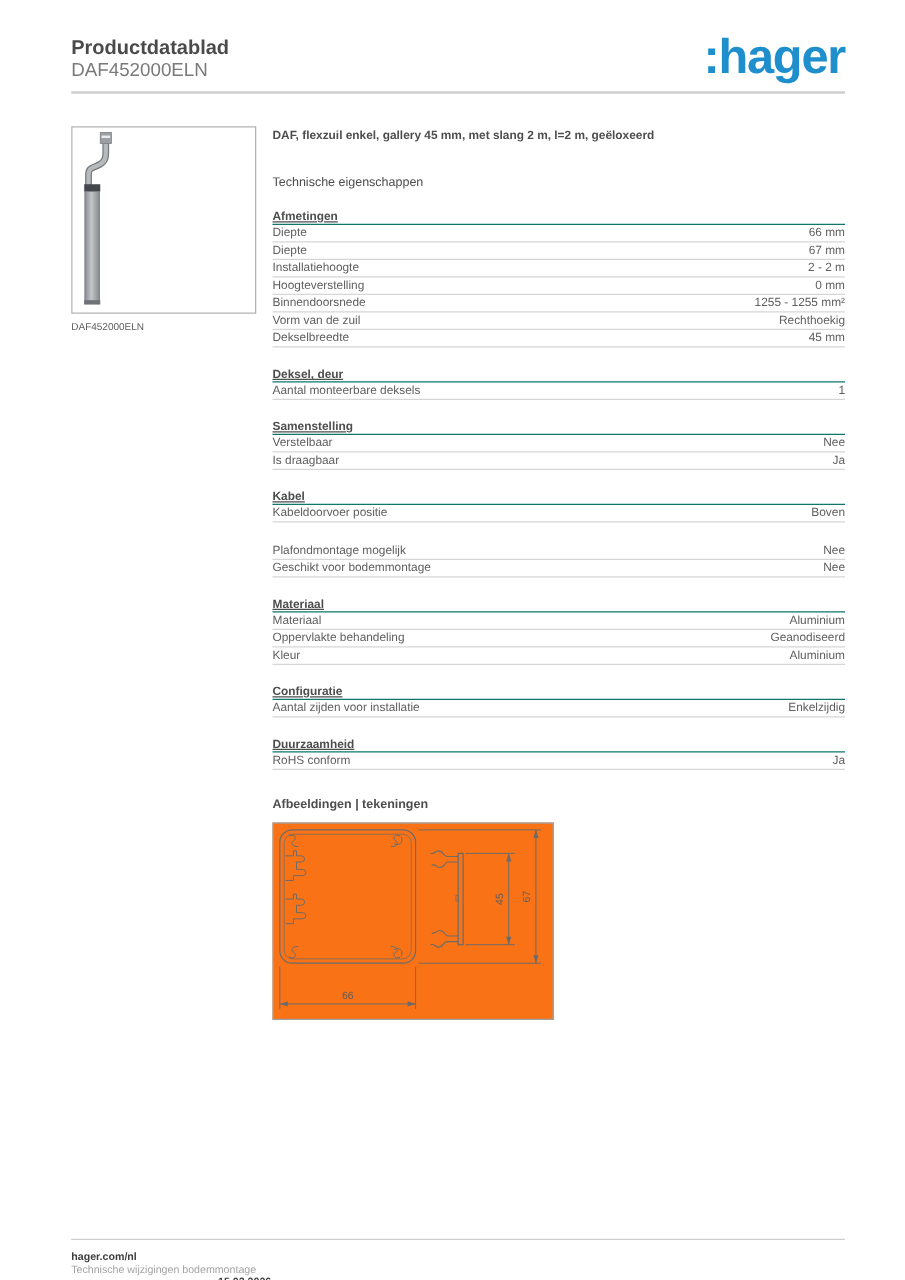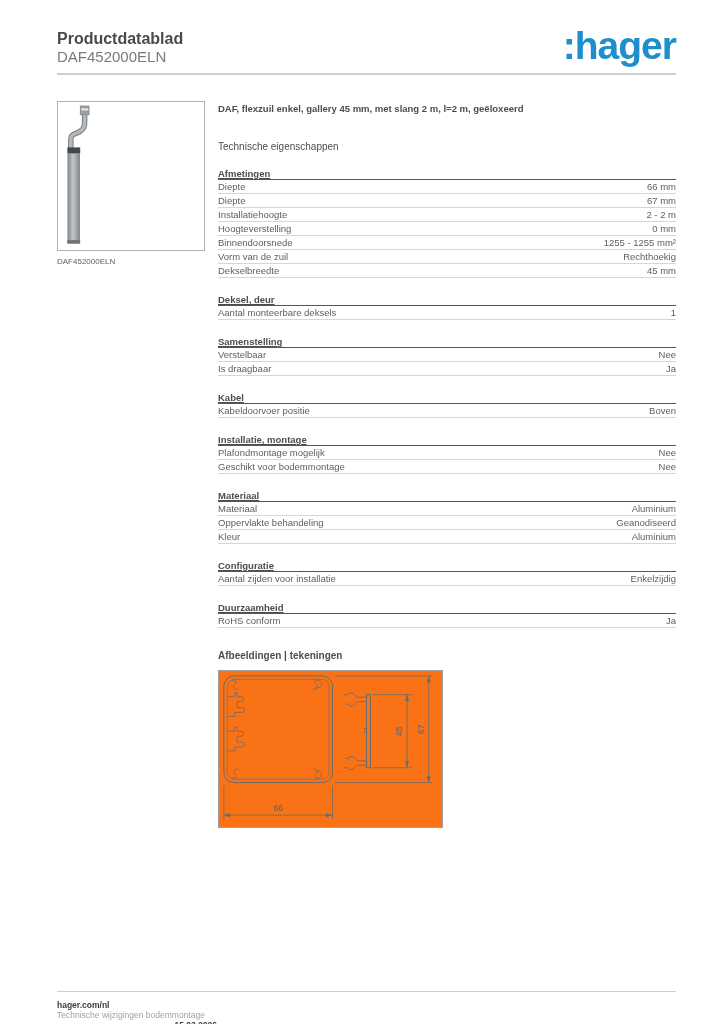--- a/index.html
+++ b/index.html
@@ -148,21 +148,20 @@
             </div>
           </div>
           <div class="spec-section">
             <div class="spec-heading">Kabel</div>
             <div class="spec-row">
               <span class="spec-label">Kabeldoorvoer positie</span>
               <span class="spec-value">Boven</span>
             </div>
           </div>
           <div class="spec-section">
-            <div class="spec-heading">Installatie, montage</div>
             <div class="spec-row">
               <span class="spec-label">Plafondmontage mogelijk</span>
               <span class="spec-value">Nee</span>
             </div>
             <div class="spec-row">
               <span class="spec-label">Geschikt voor bodemmontage</span>
               <span class="spec-value">Nee</span>
             </div>
           </div>
           <div class="spec-section">

